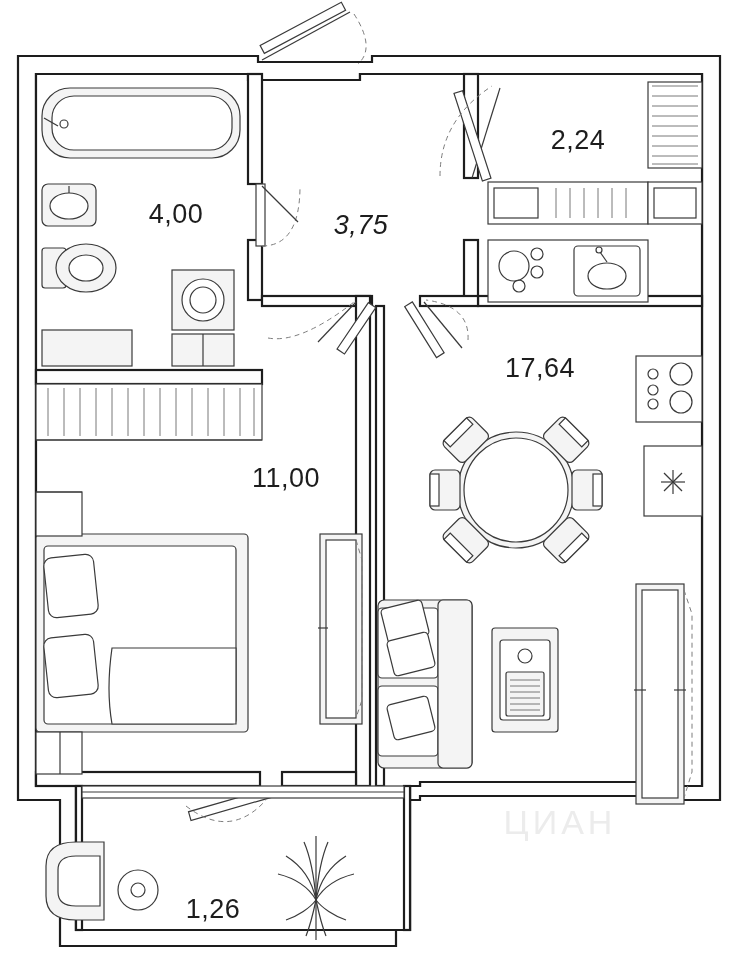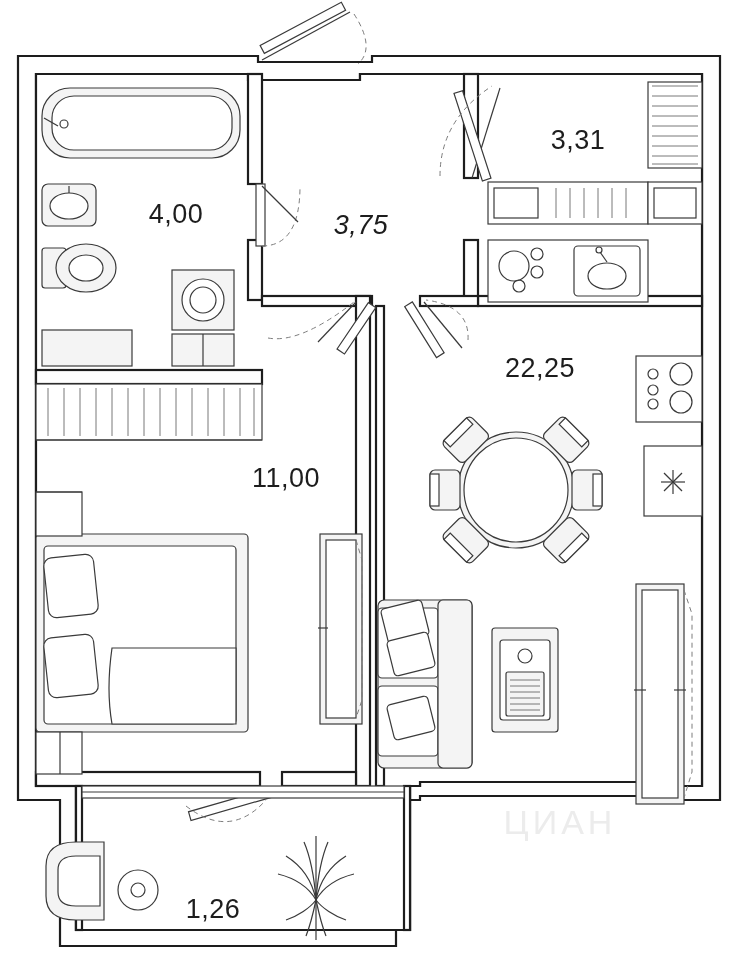--- a/index.html
+++ b/index.html
@@ -342,20 +342,20 @@
     </g>
 
     <g>
       <rect class="fw" x="82" y="786" width="322" height="12"></rect>
       <line class="thn" x1="82" y1="792" x2="404" y2="792"></line>
     </g>
   </svg>
 
   <div class="area-label" style="left:176px; top:214px;">4,00</div>
   <div class="area-label" style="left:361px; top:225px;font-style:italic;">3,75</div>
-  <div class="area-label" style="left:578px; top:140px;">3,31</div>
-  <div class="area-label" style="left:540px; top:368px;">22,25</div>
+  <div class="area-label" style="left:578px; top:140px;">2,24</div>
+  <div class="area-label" style="left:540px; top:368px;">17,64</div>
   <div class="area-label" style="left:286px; top:478px;">11,00</div>
   <div class="area-label" style="left:213px; top:909px;">1,26</div>
 
   <div class="wm" style="left:560px; top:822px;">ЦИАН</div>
 
 </div>
 
 </body></html>

